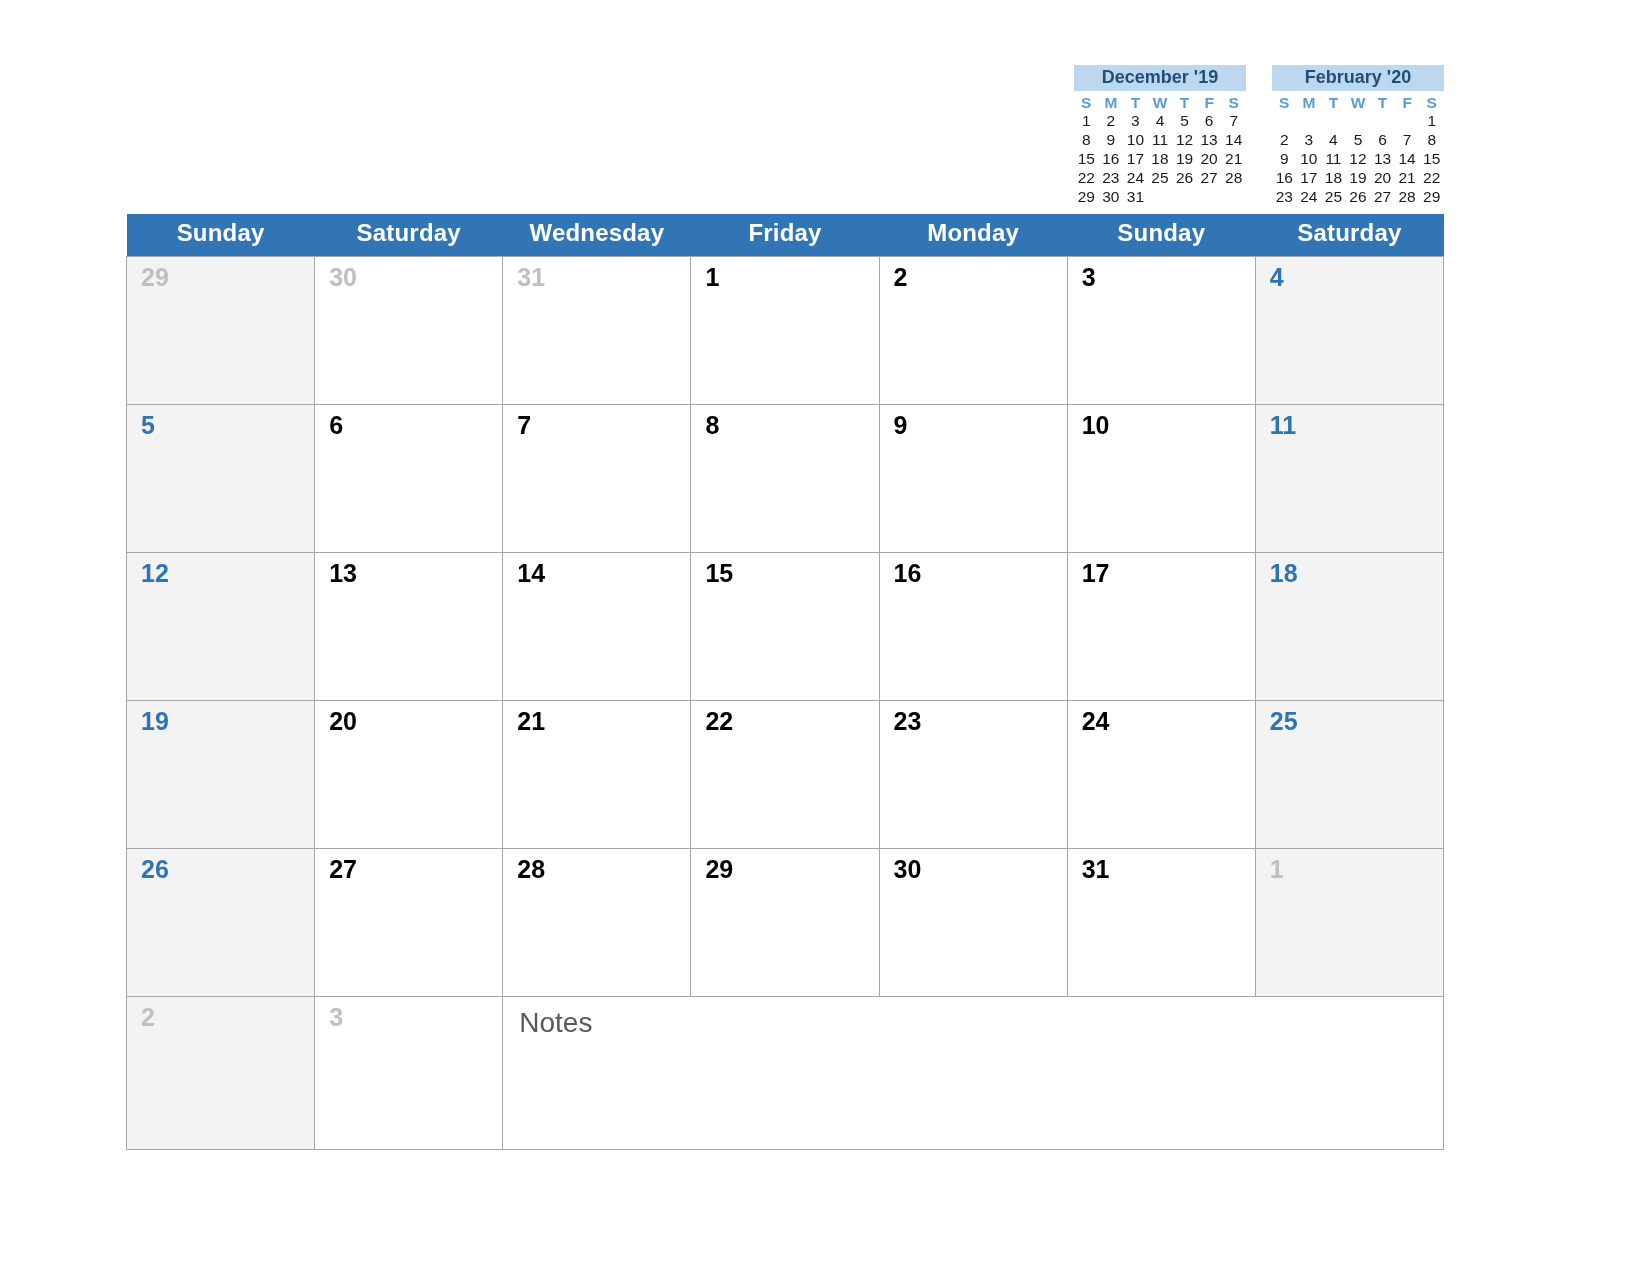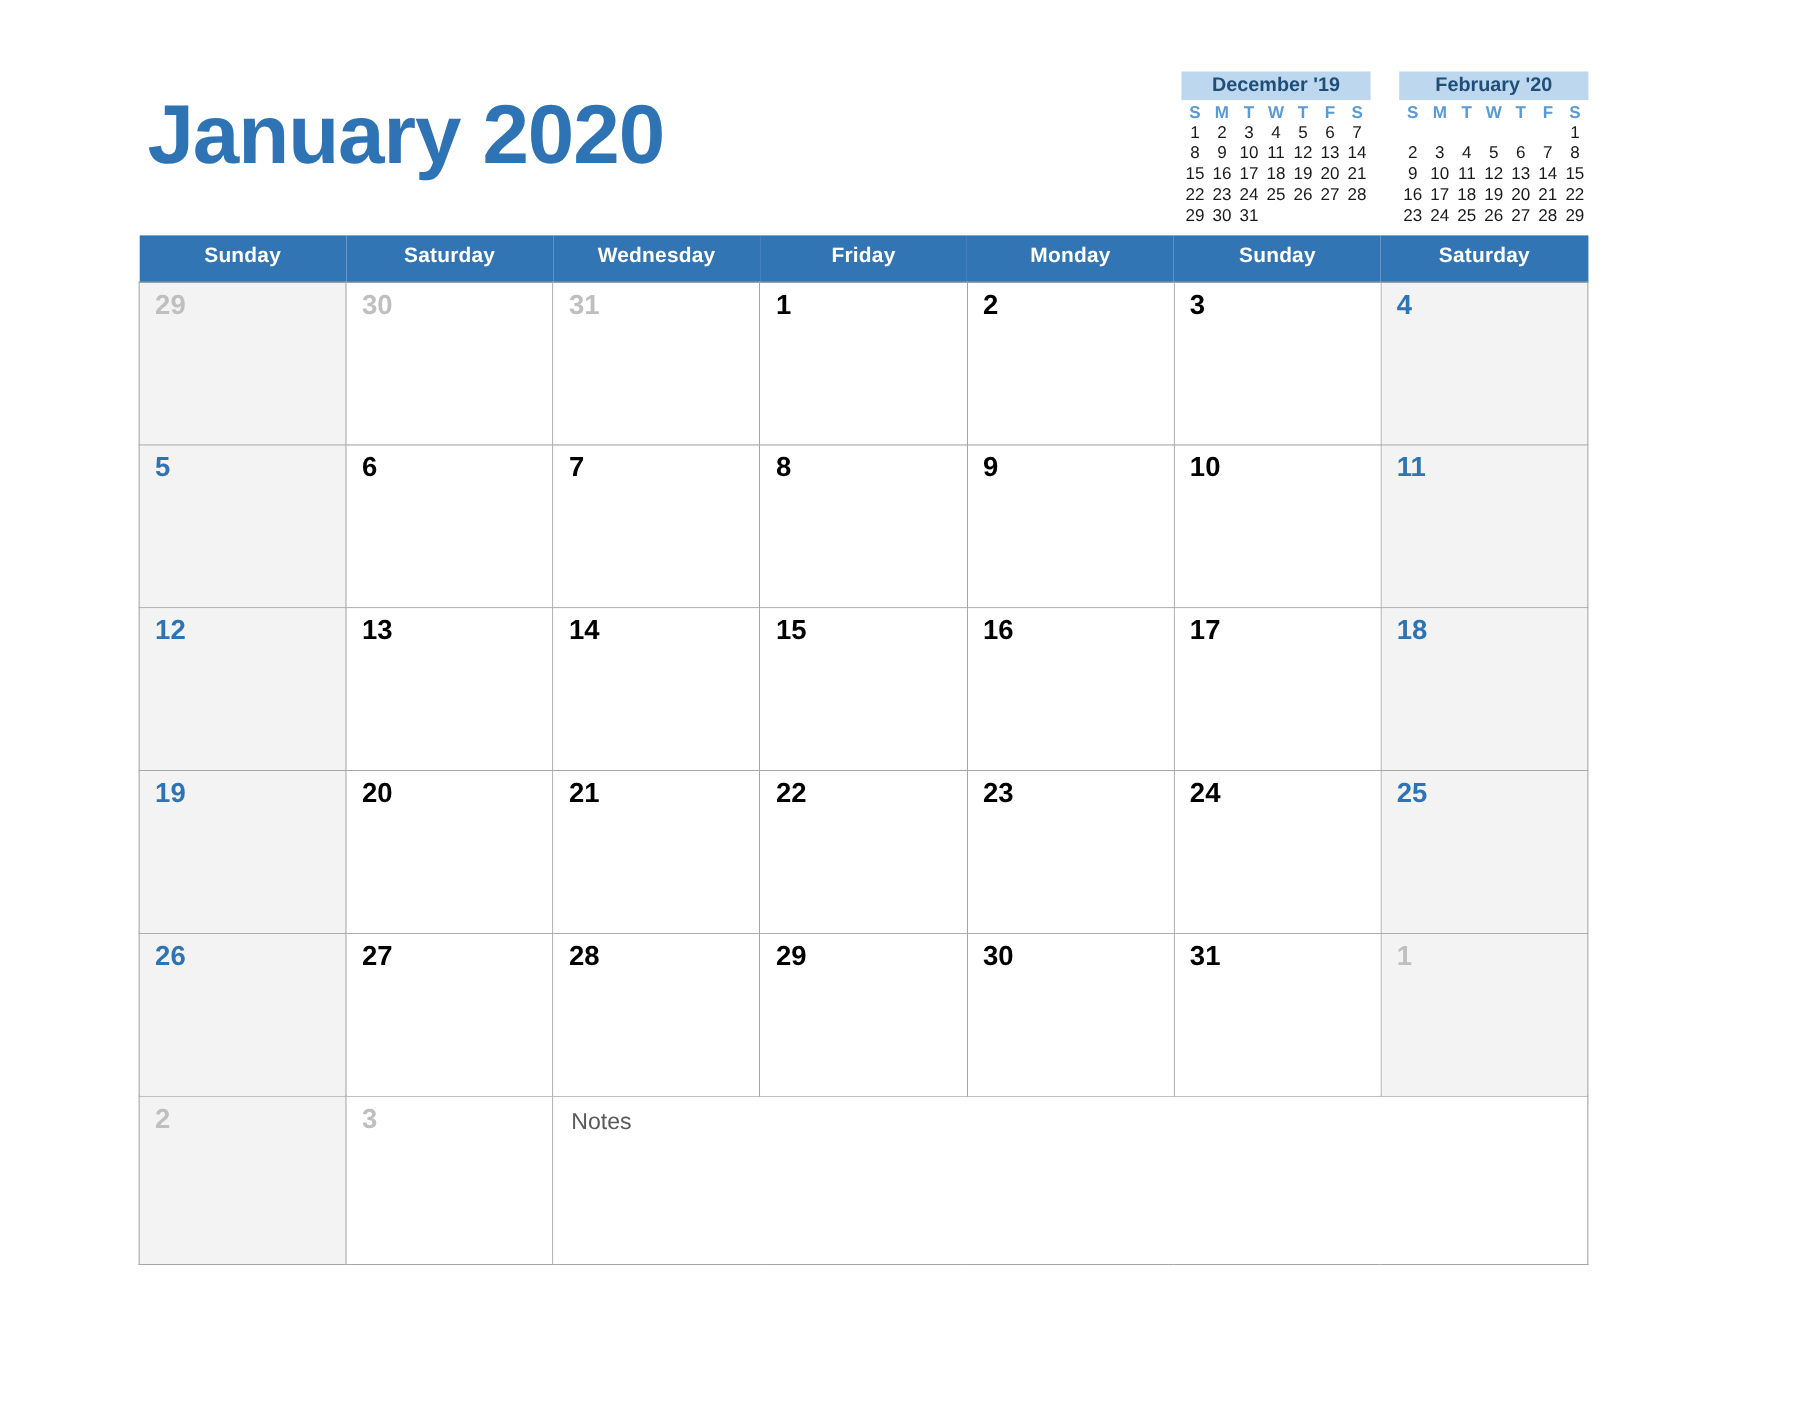--- a/index.html
+++ b/index.html
@@ -92,21 +92,21 @@
     position: absolute;
     left: 126px;
     top: 214px;
     width: 1318px;
     border-collapse: collapse;
     table-layout: fixed;
   }
   .cal th {
     background: #3275b5;
     color: #ffffff;
-    font-size: 19px;
+    font-size: 24px;
     font-weight: bold;
     text-align: center;
     height: 38px;
     padding: 0 0 4px 0;
     border: none;
     letter-spacing: 0.2px;
   }
   .cal td {
     border: 1px solid #a6a6a6;
     vertical-align: top;
@@ -125,35 +125,34 @@
     padding: 8px 0 0 14px;
     line-height: 1;
   }
   .daynum.weekend-num { color: #2e74b5; }
   .daynum.out { color: #bfbfbf; font-weight: bold; }
 
   
   .cal tr.notes-row td { height: 152px; }
   .notes-label {
     display: block;
-    font-size: 21px;
+    font-size: 28px;
     color: #595959;
     padding: 12px 0 0 16px;
     line-height: 1;
     font-weight: normal;
   }
 </style>
 </head>
 <body>
 
 <div class="page">
 
   <div class="header-zone">
 
-    <div class="month-title">January 2020</div>
 
     <div class="mini-wrap">
 
     <div class="mini-cal">
           <div class="mini-title">December '19</div>
           <div class="mini-grid">
             <div class="mini-dow">S</div>
             <div class="mini-dow">M</div>
             <div class="mini-dow">T</div>
             <div class="mini-dow">W</div>

